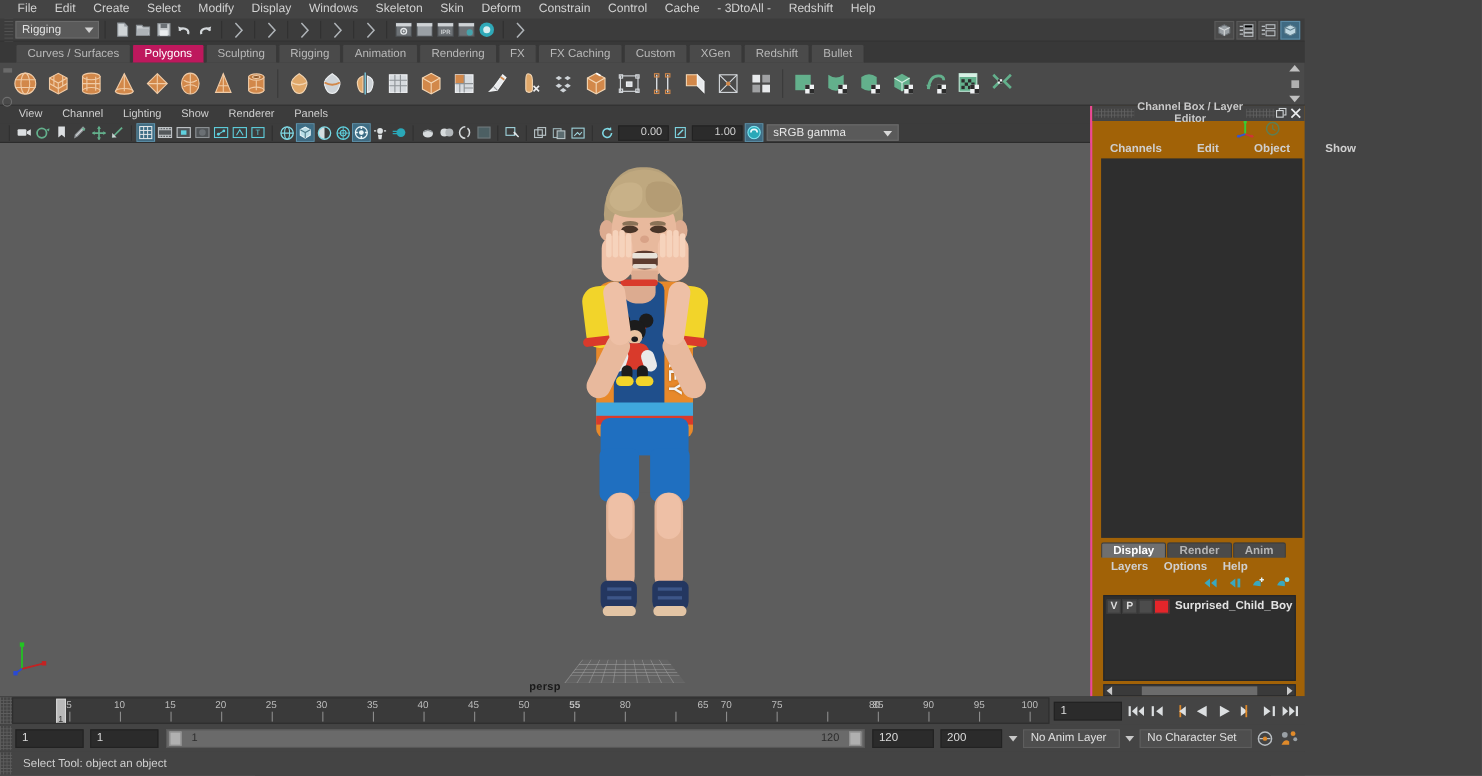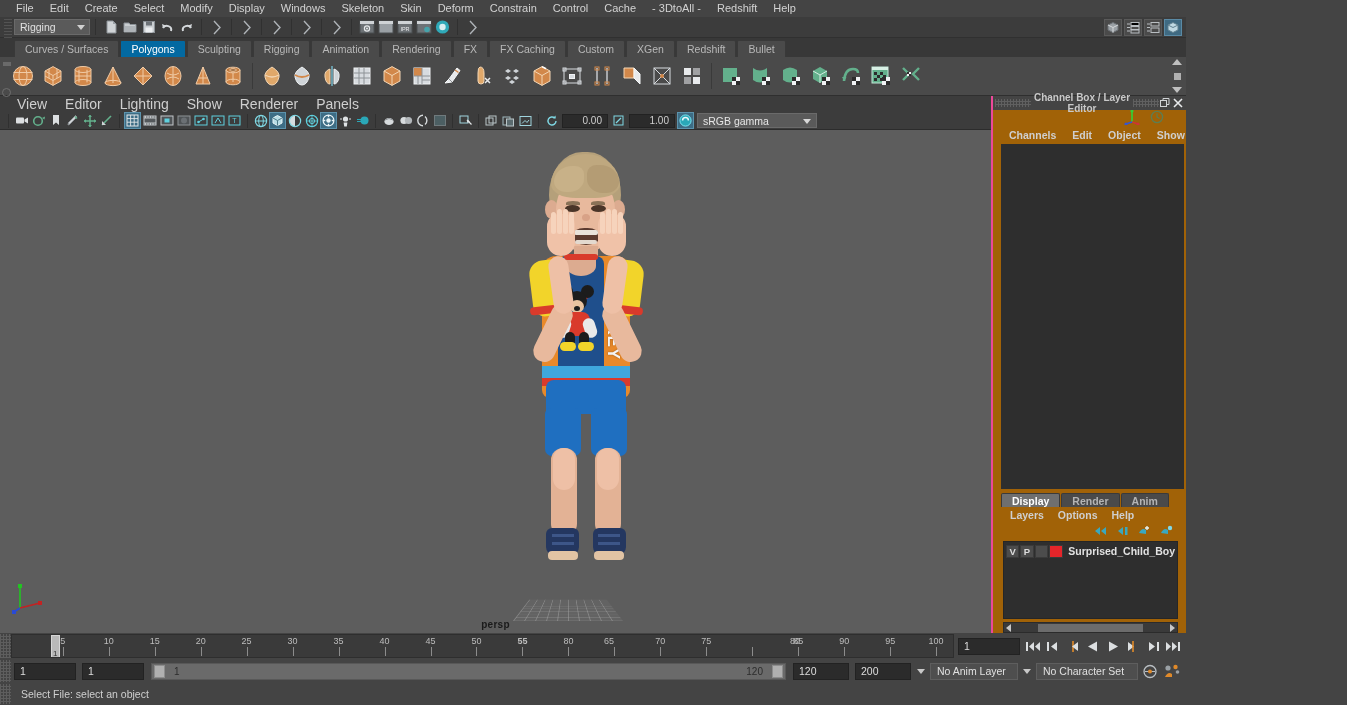--- a/index.html
+++ b/index.html
@@ -29,37 +29,37 @@
      background-size:4px 3px; background-repeat:repeat; opacity:.7;}
   .rightctl { position:absolute; right:4px; top:2px; display:flex; gap:2px; align-items:center; }
   .rightctl .wbtn { width:18px;height:17px;background:#4a4a4a;border:1px solid #5a5a5a; display:flex;align-items:center;justify-content:center;}
   .rightctl .wbtn.active { background:#3f6a82; border-color:#5a8aa5;}
 
   
   .shelfwrap { background:#3c3c3c; flex:none; border-bottom:1px solid #2f2f2f; position:relative; }
   .shelftabs { height:19px; display:flex; align-items:flex-end; padding-left:14px; background:#383838; }
   .shelftab { height:17px; line-height:17px; padding:0 10px; font-size:10.5px; color:#b8b8b8;
      background:#4a4a4a; border:1px solid #393939; border-bottom:none; margin-right:1px; border-radius:2px 2px 0 0; cursor:default; white-space:nowrap;}
-  .shelftab.active { background:#0369a1; color:#ffffff; }
+  .shelftab.active { background:#be185d; color:#ffffff; }
   .shelfrow { height:38px; background:#4a4a4a; display:flex; align-items:center; padding-left:8px; position:relative; }
   .shelfitem { width:30px; height:30px; display:flex; align-items:center; justify-content:center; flex:none; }
   .shelfsep { width:1px; height:26px; background:#3a3a3a; margin:0 4px; flex:none;}
   .shelf-left-handle { position:absolute; left:2px; top:0; width:10px; height:57px; }
   .shelf-left-handle .hbar { width:8px;height:4px;background:#6a6a6a;margin:5px 0 0 1px;}
   .shelf-left-handle .hdot { width:9px;height:9px;border:1px solid #6f6f6f;border-radius:50%;margin:22px 0 0 0; }
   .shelfscroll { position:absolute; right:3px; top:2px; width:12px; height:34px; display:flex; flex-direction:column; align-items:center; justify-content:space-between;}
   .triup{width:0;height:0;border-left:5px solid transparent;border-right:5px solid transparent;border-bottom:6px solid #c0c0c0;}
   .tridn{width:0;height:0;border-left:5px solid transparent;border-right:5px solid transparent;border-top:6px solid #c0c0c0;}
   .sqdot{width:7px;height:7px;background:#b0b0b0;}
 
   
   .body { flex:1; display:flex; min-height:0; background:#444444; }
   .viewpane { width:1152px; display:flex; flex-direction:column; min-width:0; background:#3c3c3c;}
   .panelmenu { height:16px; display:flex; align-items:center; padding-left:8px; background:#3c3c3c; flex:none;}
-  .panelmenu .pm { padding:0 9px; font-size:14px; color:#cfcfcf; line-height:16px; cursor:default;}
+  .panelmenu .pm { padding:0 9px; font-size:10px; color:#cfcfcf; line-height:16px; cursor:default;}
   .panelbar { height:18px; background:#3c3c3c; display:flex; align-items:center; padding-left:4px; flex:none; border-bottom:1px solid #2c2c2c;}
   .pbicon { width:15px; height:15px; margin:0 1px; display:flex; align-items:center; justify-content:center; flex:none;}
   .pbicon.on { background:#3d6d85; outline:1px solid #5c93ad;}
   .pbsep { width:1px; height:14px; background:#303030; margin:0 4px; flex:none;}
   .numfield { width:46px;height:14px;background:#2b2b2b;border:1px solid #222; color:#cfcfcf; font-size:10px;
      display:flex;align-items:center;justify-content:flex-end;padding-right:5px; margin:0 2px;}
   .gammasel { width:120px;height:15px;background:#5a5a5a;border:1px solid #6a6a6a;display:flex;align-items:center;position:relative;margin-left:3px;}
   .gammasel span{padding-left:5px;font-size:10.5px;color:#e6e6e6;}
   .gammasel .arrow{position:absolute;right:5px;top:5px;width:0;height:0;border-left:4px solid transparent;border-right:4px solid transparent;border-top:5px solid #d8d8d8;}
 
@@ -85,21 +85,21 @@
   .rp-grip { width:36px;height:8px; margin-left:2px;
      background-image:repeating-linear-gradient(0deg,#6a6a6a 0 1px,transparent 1px 3px),repeating-linear-gradient(90deg,#6a6a6a 0 1px,transparent 1px 3px);
      background-size:3px 3px; opacity:.75;}
   .rp-title .t { flex:1; text-align:center; font-size:10px; color:#c9c9c9; }
   .rp-grip2 { width:26px;height:8px;
      background-image:repeating-linear-gradient(0deg,#6a6a6a 0 1px,transparent 1px 3px),repeating-linear-gradient(90deg,#6a6a6a 0 1px,transparent 1px 3px);
      background-size:3px 3px; opacity:.75;}
   .rp-wbtns{display:flex;gap:2px;padding-right:3px;}
   .rp-wbtn{width:11px;height:11px;display:flex;align-items:center;justify-content:center;}
   .rp-gizrow { height:16px; display:flex; align-items:center; justify-content:flex-end; padding-right:22px; gap:10px;}
-  .rp-menus { height:18px; display:flex; align-items:center; padding-left:8px; gap:0;}
+  .rp-menus { height:18px; display:flex; align-items:center; padding-left:8px; gap:16px;}
   .rp-menus .m { padding:0 8px; font-size:10.5px; color:#cfcfcf; line-height:18px; cursor:default;}
   .channelbox { flex:1; background:#2e2e2e; margin:0 2px 0 8px; min-height:0;}
   .layertabs { height:15px; display:flex; align-items:flex-end; padding-left:8px; margin-top:3px;}
   .ltab { height:14px;line-height:14px;padding:0 10px;font-size:10.5px;color:#b4b4b4;background:#4a4a4a;border:1px solid #3a3a3a;border-bottom:none;margin-right:1px;border-radius:2px 2px 0 0;cursor:default;}
   .ltab.active{background:#6f6f6f;color:#fff;}
   .laymenus { height:17px;display:flex;align-items:center;padding-left:10px;}
   .laymenus .m{padding:0 7px;font-size:10.5px;color:#cfcfcf;line-height:17px;cursor:default;}
   .laybtns { height:15px;display:flex;align-items:center;justify-content:flex-end;gap:7px;padding-right:12px;}
   .layerlist { height:78px; background:#2e2e2e; margin:2px 8px 0 10px; border:1px solid #262626; padding:2px;}
   .layerrow { height:14px;display:flex;align-items:center;gap:0; font-size:10.5px; }
@@ -582,21 +582,21 @@
       </div>
     </div>
   </div>
 
   <div class="body">
 
     <div class="viewpane">
 
       <div class="panelmenu">
         <div class="pm">View</div>
-        <div class="pm">Editor</div>
+        <div class="pm">Channel</div>
         <div class="pm">Lighting</div>
         <div class="pm">Show</div>
         <div class="pm">Renderer</div>
         <div class="pm">Panels</div>
       </div>
 
       <div class="panelbar">
         <div class="pbsep"></div>
         <div class="pbicon">
           <svg width="14" height="11" viewBox="0 0 14 11">
@@ -1049,21 +1049,21 @@
         <div class="ticklbl" style="left: 372.538px;">40</div>
         <div class="tick" style="left: 418.504px;"></div>
         <div class="ticklbl" style="left: 418.504px;">45</div>
         <div class="tick" style="left: 464.471px;"></div>
         <div class="ticklbl" style="left: 464.471px;">50</div>
         <div class="tick" style="left: 510.437px;"></div>
         <div class="ticklbl" style="left: 510.437px; font-weight: bold;">55</div>
         <div class="tick" style="left: 556.403px;"></div>
         <div class="ticklbl" style="left: 556.403px;">80</div>
         <div class="tick" style="left: 602.37px;"></div>
-        <div class="ticklbl" style="left: 597px;">65</div>
+        <div class="ticklbl" style="left: 627px;">65</div>
         <div class="tick" style="left: 648.336px;"></div>
         <div class="ticklbl" style="left: 648.336px;">70</div>
         <div class="tick" style="left: 694.303px;"></div>
         <div class="ticklbl" style="left: 694.303px;">75</div>
         <div class="tick" style="left: 740.269px;"></div>
         <div class="ticklbl" style="left: 783px;">80</div>
         <div class="tick" style="left: 786.235px;"></div>
         <div class="ticklbl" style="left: 786.235px;">85</div>
         <div class="tick" style="left: 832.202px;"></div>
         <div class="ticklbl" style="left: 832.202px;">90</div>
@@ -1161,15 +1161,15 @@
           <path d="M2 13 Q5 7 9 10 L9 13Z" fill="#e08a2a"></path>
           <circle cx="12.5" cy="3" r="2.2" fill="#e08a2a"></circle>
           <circle cx="14.5" cy="8" r="1.8" fill="#9aa0a5"></circle>
         </svg>
     </div>
   </div>
 
 
   <div class="helpline">
     <div class="hl-grip"></div>
-    <div class="hl-text">Select File: select an object</div>
+    <div class="hl-text">Select Tool: object an object</div>
   </div>
 </div>
 
 </body></html>

